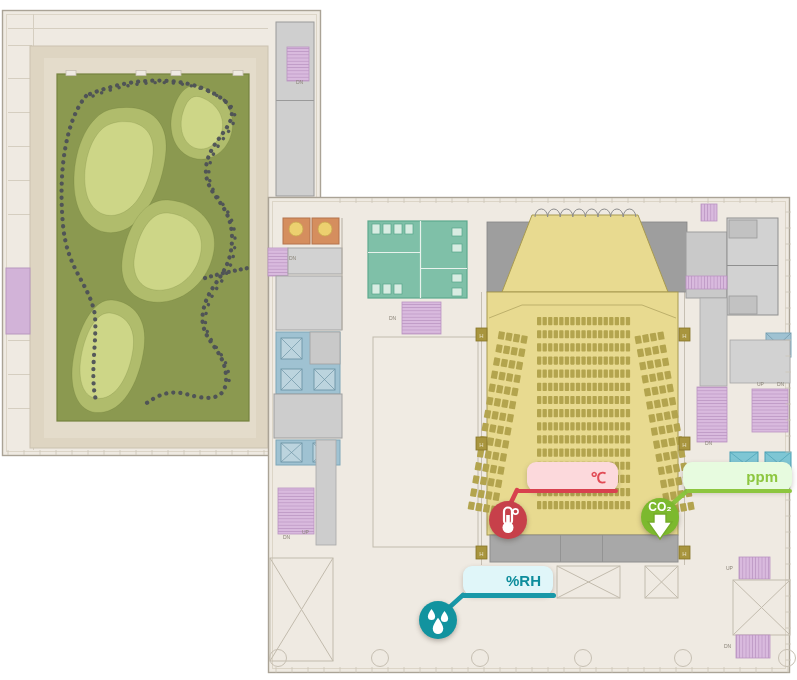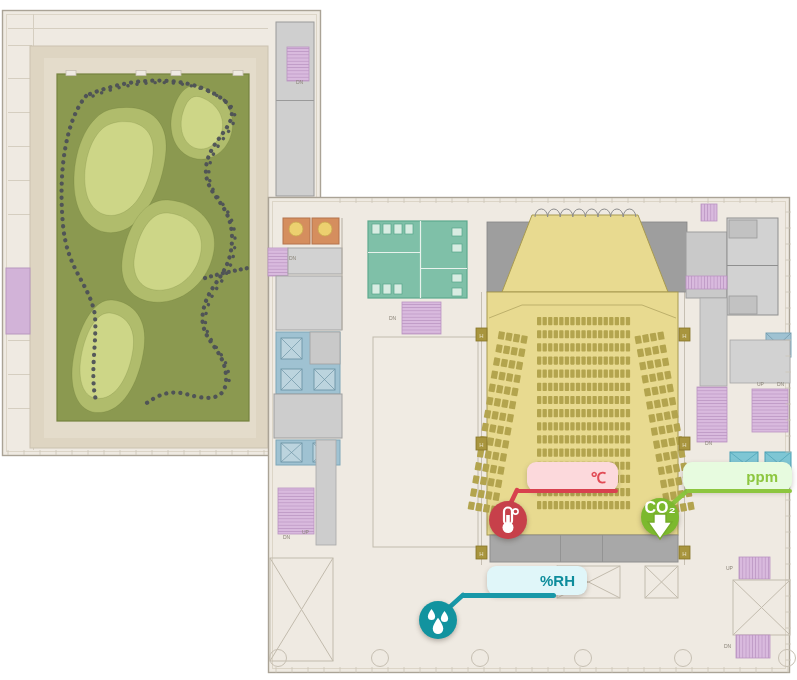--- a/index.html
+++ b/index.html
@@ -6,33 +6,33 @@
   .stage-wrap{position:relative;width:797px;height:680px;background:#fff;overflow:hidden;
     font-family:"Liberation Sans",sans-serif;}
   svg.plan{position:absolute;left:0;top:0;}
   svg.leaders{position:absolute;left:0;top:0;pointer-events:none;}
 
   .callout-bubble{position:absolute;height:29px;border-radius:9px;display:flex;align-items:center;
     justify-content:flex-end;font-weight:bold;font-size:15px;
     box-shadow:0 2px 5px rgba(90,80,70,.3);cursor:pointer;box-sizing:border-box;}
   .bubble-temp{left:527px;top:462px;width:91px;background:#fcd9dc;color:#e14b55;padding-right:12px;}
   .bubble-co2{left:683px;top:462px;width:109px;background:#e7fbdf;color:#8dc63f;padding-right:14px;padding-left:20px;}
-  .bubble-rh{left:463px;top:566px;width:100px;background:#e0f6f9;color:#0e8d9c;padding-right:12px;margin-left:24px;}
+  .bubble-rh{left:463px;top:566px;width:90px;background:#e0f6f9;color:#0e8d9c;padding-right:12px;}
 
   .bar{position:absolute;height:4.5px;border-radius:2.5px;}
   .bar-temp{left:516px;top:488.5px;width:102px;background:#d8414e;}
   .bar-co2{left:686px;top:488.5px;width:106px;background:#8dc63f;}
   .bar-rh{left:461px;top:593px;width:95px;background:#1898a8;}
 
   .sensor-icon{position:absolute;width:38px;height:38px;border-radius:50%;
     box-shadow:0 2px 5px rgba(60,50,40,.35);cursor:pointer;}
   .icon-temp{left:489px;top:501px;background:#c7404a;}
   .icon-co2{left:641px;top:498px;background:#7cb92e;}
   .icon-rh{left:419px;top:601px;background:#12939f;}
-  .co2-label{color:#fff;font-weight:bold;font-size:16px;text-align:center;margin-top:3px;line-height:13px;}
+  .co2-label{color:#fff;font-weight:bold;font-size:12px;text-align:center;margin-top:3px;line-height:13px;}
   .co2-arrow{position:absolute;left:0;top:15px;overflow:visible;}
   .icon-svg{position:absolute;left:0;top:0;}
 </style>
 </head>
 <body>
 
 <div class="stage-wrap">
 
 <svg class="plan" width="797" height="680" viewBox="0 0 797 680">
   <defs>

